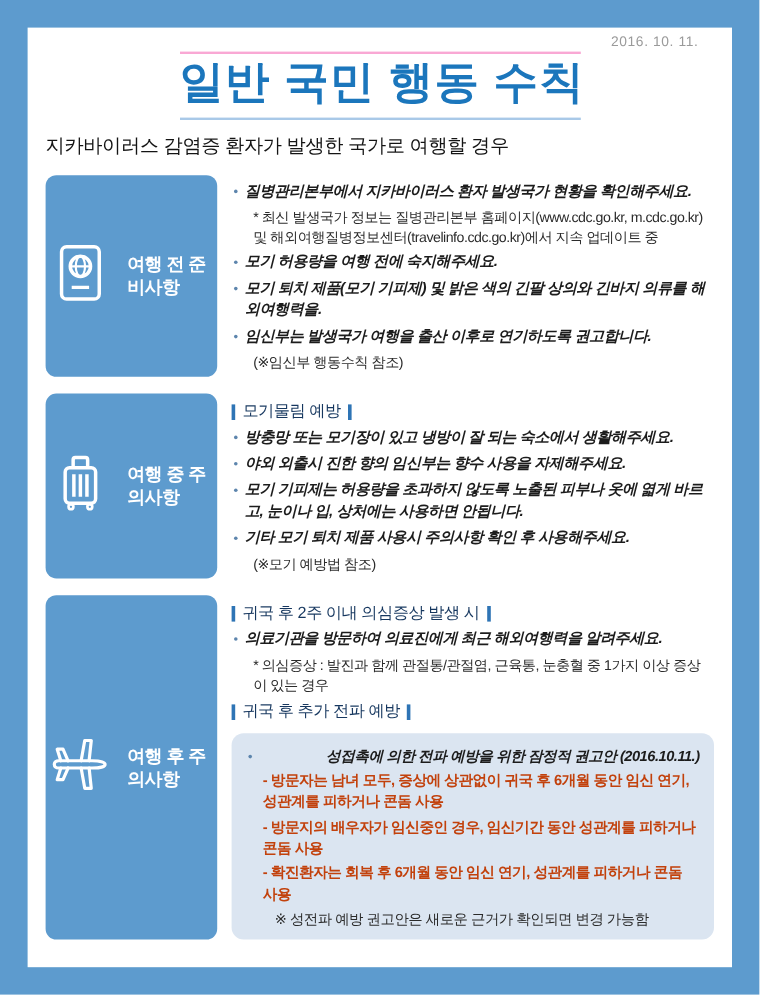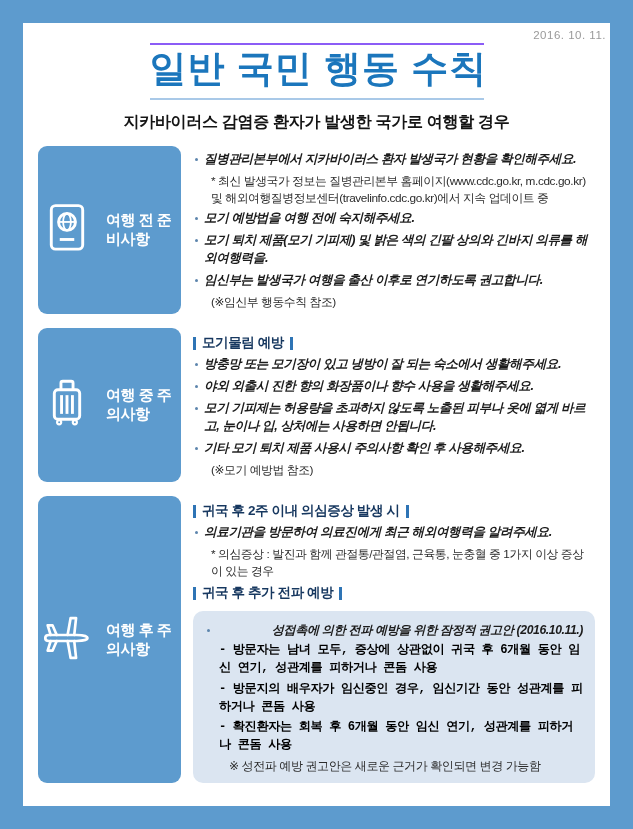--- a/index.html
+++ b/index.html
@@ -2,42 +2,42 @@
 <html lang="ko"><head>
 <meta charset="utf-8">
 <style>
   html,body{margin:0;padding:0;background:#fff;}
   .page{
     width:633px;height:829px;box-sizing:border-box;
     border:23px solid #5d9bce;background:#fff;position:relative;overflow:hidden;
     font-family:"Liberation Sans","DejaVu Sans",sans-serif;
   }
   .inner{padding:6px 15px 0 15px;position:relative;}
-  .date{position:absolute;top:6px;right:4px;color:#9a9a9a;font-size:11.5px;letter-spacing:.5px;}
-  .title-wrap{width:334px;margin:14px auto 0;border-top:2px solid #8b5cf6;border-bottom:2px solid #a9c9e8;
+  .date{position:absolute;top:6px;right:28px;color:#9a9a9a;font-size:11.5px;letter-spacing:.5px;}
+  .title-wrap{width:334px;margin:14px auto 0;border-top:2px solid #f9a8d4;border-bottom:2px solid #a9c9e8;
     padding:2px 0 7px;text-align:left;}
   .title{font-size:37px;font-weight:800;color:#1b76bc;letter-spacing:1px;line-height:1.2;white-space:nowrap;}
-  .subtitle{text-align:center;font-size:16px;font-weight:700;color:#141414;margin-top:12px;letter-spacing:-.3px;}
+  .subtitle{text-align:left;font-size:16px;font-weight:400;color:#141414;margin-top:12px;letter-spacing:-.3px;}
   .sections{margin-top:13px;display:flex;flex-direction:column;gap:14px;}
   .section{display:flex;gap:8px;align-items:stretch;}
   .side{width:143px;flex:none;background:#5d9bce;border-radius:9px;color:#fff;
     display:flex;flex-direction:row;align-items:center;justify-content:center;gap:10px;padding:8px 0;}
   .side .lbl{font-size:15px;font-weight:700;letter-spacing:-.5px;}
   .content{flex:1;padding:1px 0 0 4px;min-width:0;}
   .li{position:relative;padding-left:11px;margin:4px 0;font-size:12.6px;line-height:1.42;
     font-weight:700;color:#1c1c1c;letter-spacing:-.4px;font-style:italic;}
   .li::before{content:"";position:absolute;left:2px;top:7px;width:3px;height:3px;border-radius:50%;background:#5d85ad;}
   .note{font-weight:400;font-size:11.8px;color:#2b2b2b;padding-left:18px;margin:2px 0 4px;line-height:1.4;letter-spacing:-.4px;}
-  .sec-h{display:flex;align-items:center;font-size:13.5px;font-weight:700;color:#16375f;margin:5px 0 4px;letter-spacing:-.4px;}
+  .sec-h{display:flex;align-items:center;font-size:13.5px;font-weight:400;color:#16375f;margin:5px 0 4px;letter-spacing:-.4px;}
   .sec-h::before,.sec-h::after{content:"";width:3px;height:13px;background:#2e74b5;display:inline-block;}
   .sec-h::before{margin-right:6px;}
   .sec-h::after{margin-left:6px;}
   .hl-box{background:#dbe5f1;border-radius:10px;padding:8px 12px 9px;margin-top:9px;}
   .hl-box .li{font-size:12.2px;margin:3px 0;text-align:right;}
-  .hl-box .sub{font-weight:700;font-size:12.2px;color:#000000;padding-left:14px;margin:3px 0;letter-spacing:-.4px;line-height:1.45;font-family:Liberation Mono, monospace;}
+  .hl-box .sub{font-weight:700;font-size:12.2px;color:#c2410c;padding-left:14px;margin:3px 0;letter-spacing:-.4px;line-height:1.45;}
   .hl-box .note{padding-left:24px;font-size:12px;font-weight:400;margin:2px 0 0;}
   .icon-lg{width:58px;height:58px;}
 </style>
 </head>
 <body>
 
 <div class="page">
   <div class="inner">
 
     <div class="date">2016. 10. 11.</div>
@@ -60,21 +60,21 @@
                 <ellipse cx="24" cy="19" rx="3.2" ry="7" stroke-width="1.5"></ellipse>
                 <line x1="18" y1="33.5" x2="30" y2="33.5"></line>
               </g>
             </svg>
           </span>
           <span class="lbl">여행 전 준비사항</span>
         </div>
         <div class="content">
           <p class="li">질병관리본부에서 지카바이러스 환자 발생국가 현황을 확인해주세요.</p>
           <p class="note">* 최신 발생국가 정보는 질병관리본부 홈페이지(www.cdc.go.kr, m.cdc.go.kr) 및 해외여행질병정보센터(travelinfo.cdc.go.kr)에서 지속 업데이트 중</p>
-          <p class="li">모기 예방법을 여행 전에 숙지해주세요.</p>
+          <p class="li">모기 허용량을 여행 전에 숙지해주세요.</p>
           <p class="li">모기 퇴치 제품(모기 기피제) 및 밝은 색의 긴팔 상의와 긴바지 의류를 해외여행력을.</p>
           <p class="li">임신부는 발생국가 여행을 출산 이후로 연기하도록 권고합니다.</p>
           <p class="note">(※임신부 행동수칙 참조)</p>
         </div>
       </div>
 
       <div class="section">
         <div class="side">
           <span>
             <svg class="icon-lg" viewBox="0 0 48 48">
@@ -87,21 +87,21 @@
                 <circle cx="17.5" cy="40" r="1.7" stroke-width="1.8"></circle>
                 <circle cx="30.5" cy="40" r="1.7" stroke-width="1.8"></circle>
               </g>
             </svg>
           </span>
           <span class="lbl">여행 중 주의사항</span>
         </div>
         <div class="content">
           <div class="sec-h">모기물림 예방</div>
           <p class="li">방충망 또는 모기장이 있고 냉방이 잘 되는 숙소에서 생활해주세요.</p>
-          <p class="li">야외 외출시 진한 향의 화장품이나 향수 사용을 생활해주세요.</p>
+          <p class="li">야외 외출시 진한 향의 임신부는 향수 사용을 자제해주세요.</p>
           <p class="li">모기 기피제는 허용량을 초과하지 않도록 노출된 피부나 옷에 엷게 바르고, 눈이나 입, 상처에는 사용하면 안됩니다.</p>
           <p class="li">기타 모기 퇴치 제품 사용시 주의사항 확인 후 사용해주세요.</p>
           <p class="note">(※모기 예방법 참조)</p>
         </div>
       </div>
 
       <div class="section">
         <div class="side">
           <span>
             <svg class="icon-lg" viewBox="0 0 48 48">

